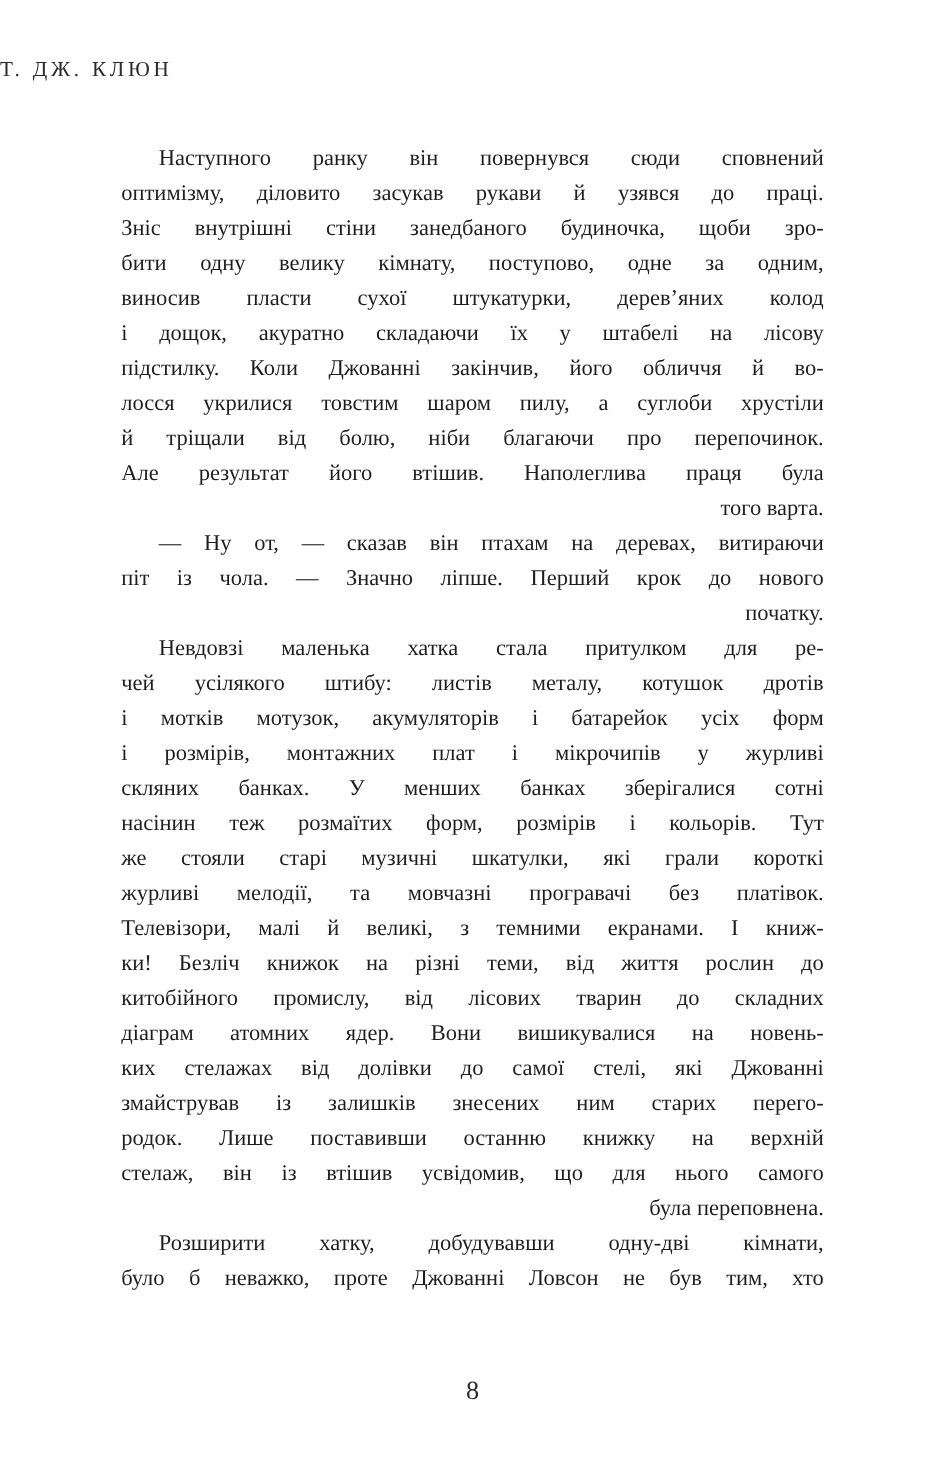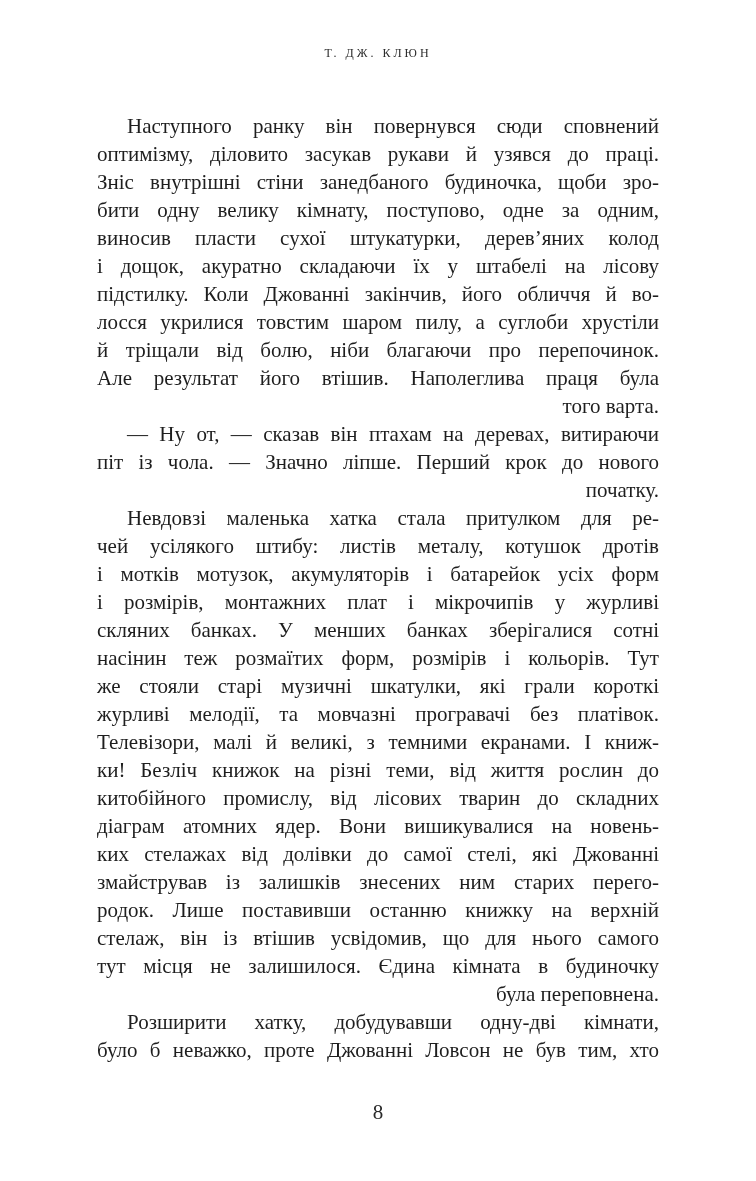--- a/index.html
+++ b/index.html
@@ -14,34 +14,34 @@
     background: #ffffff;
     font-family: "Liberation Serif", serif;
     color: #1e1e1e;
     overflow: hidden;
   }
   .running-header {
     position: absolute;
     top: 46px;
     left: 0;
     right: 0;
-    text-align: center;
-    font-size: 12px;
+    text-align: left;
+    font-size: 17px;
     letter-spacing: 3px;
     color: #2b2b2b;
     white-space: nowrap;
   }
   .body-text {
     position: absolute;
     top: 112px;
     left: 97px;
     width: 562px;
   }
   .line {
-    font-size: 21px;
+    font-size: 18px;
     line-height: 28px;
     height: 28px;
     overflow: visible;
     white-space: normal;
   }
   .line.justify {
     text-align: justify;
     text-align-last: justify;
   }
   .line.left {
@@ -90,20 +90,19 @@
       <div class="line justify">же стояли старі музичні шкатулки, які грали короткі</div>
       <div class="line justify">журливі мелодії, та мовчазні програвачі без платівок.</div>
       <div class="line justify">Телевізори, малі й великі, з темними екранами. І книж-</div>
       <div class="line justify">ки! Безліч книжок на різні теми, від життя рослин до</div>
       <div class="line justify">китобійного промислу, від лісових тварин до складних</div>
       <div class="line justify">діаграм атомних ядер. Вони вишикувалися на новень-</div>
       <div class="line justify">ких стелажах від долівки до самої стелі, які Джованні</div>
       <div class="line justify">змайстрував із залишків знесених ним старих перего-</div>
       <div class="line justify">родок. Лише поставивши останню книжку на верхній</div>
       <div class="line justify">стелаж, він із втішив усвідомив, що для нього самого</div>
-      <div class="line justify">тут місця не залишилося. Єдина кімната в будиночку</div>
       <div class="line left">була переповнена.</div>
       <div class="line justify indent">Розширити хатку, добудувавши одну-дві кімнати,</div>
       <div class="line justify">було б неважко, проте Джованні Ловсон не був тим, хто</div>
     </div>
 
   <div class="page-number">8</div>
 </div>
 
 </body></html>

